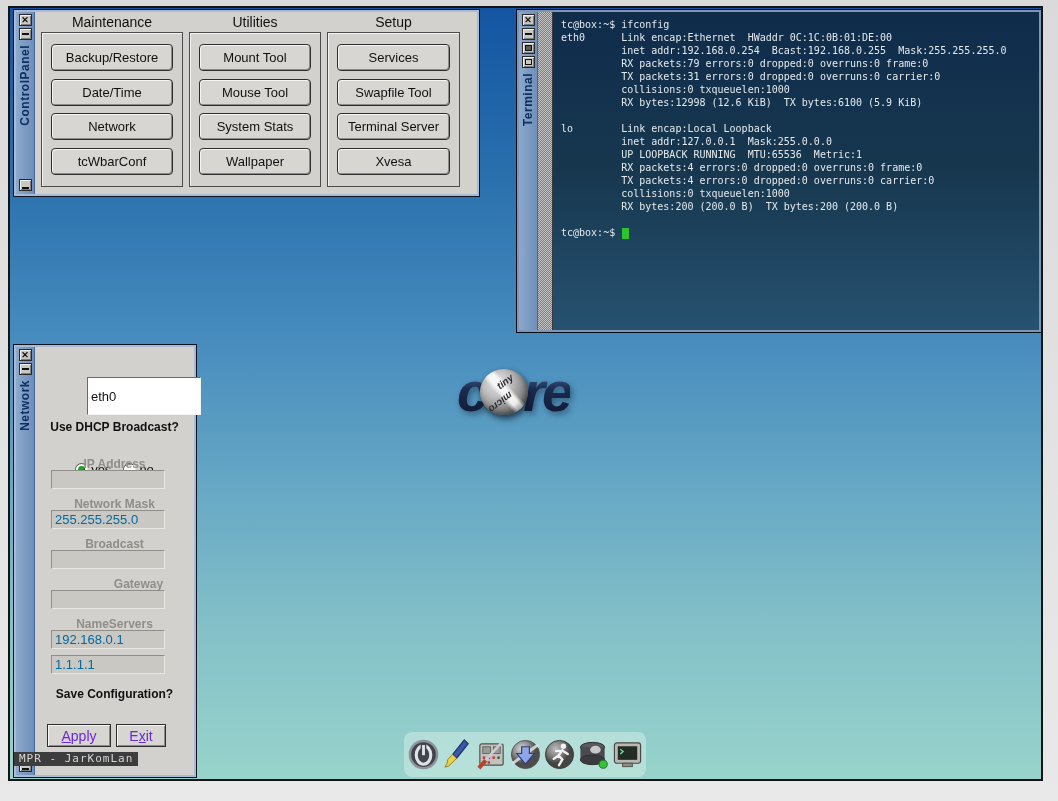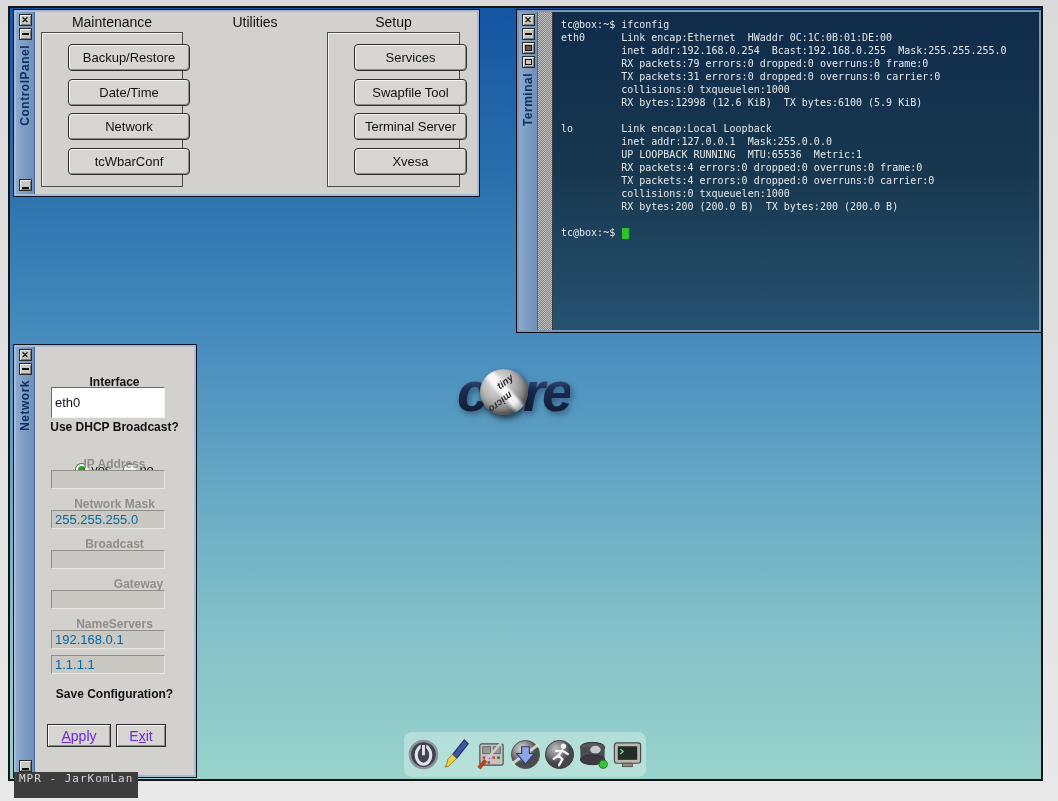--- a/index.html
+++ b/index.html
@@ -30,21 +30,21 @@
   
   #control-panel { left:4px; top:2px; width:465px; height:186px; }
   .cp-body { flex:1; display:flex; gap:6px; padding:1px 7px 7px 6px; }
   .cp-col { display:flex; flex-direction:column; }
   .cp-col.c1{ width:142px; } .cp-col.c2{ width:132px; } .cp-col.c3{ width:133px; }
   .cp-head { height:19px; text-align:center; font-size:14px; color:#111; padding-top:1px; }
   .cp-box { flex:1; border:1px solid #4c4c4c; box-shadow:inset 1px 1px 0 rgba(255,255,255,.75);
     display:flex; flex-direction:column; justify-content:space-between; padding:11px 9px; }
   .btn3d { display:block; width:100%; height:27px; background:#d7d6d2; border:1px solid #2e2e2e; border-radius:4px;
     box-shadow:inset 1px 1px 0 #f6f5f2, inset -1px -1px 0 #8d8c88;
-    font-family:"Liberation Sans",sans-serif; font-size:13px; color:#111; cursor:default;margin-left:17px; }
+    font-family:"Liberation Sans",sans-serif; font-size:13px; color:#111; cursor:default; }
 
   
   #terminal { left:507px; top:2px; width:524px; height:322px; border-color:#7d96b8; outline-color:#060b16; background:#13304d; }
   .scrollbar { flex:0 0 15px; border-right:1px solid #3a3a3a;
     background-image:linear-gradient(45deg,#808080 25%,transparent 25%,transparent 75%,#808080 75%),
                      linear-gradient(45deg,#808080 25%,#c2c2c2 25%,#c2c2c2 75%,#808080 75%);
     background-size:2px 2px; background-position:0 0,1px 1px; }
   .term-content { flex:1; padding:6px 2px 0 8px; overflow:hidden;
     background:linear-gradient(180deg,#0f2c4b 0%,#17374f 50%,#265270 100%);
     font-family:"DejaVu Sans Mono",monospace; font-size:10px; line-height:13px; color:#e4e9ec; }
@@ -85,21 +85,21 @@
   .logo-tiny { top:7px; left:16px; transform:rotate(-38deg); }
   .logo-micro { bottom:7px; left:7px; transform:rotate(142deg); color:#4a4a50; }
 
   
   .dock { position:absolute; left:394px; top:724px; width:242px; height:45px; border-radius:8px;
     background:rgba(214,240,231,.50); display:flex; align-items:center; justify-content:center; }
   .dock-icon { width:34px; height:38px; display:flex; align-items:center; justify-content:center; cursor:default; }
   .dock-icon svg { width:33px; height:33px; }
 
   
-  .statusbar { position:absolute; left:14px; top:772px; height:26px; z-index:5;
+  .statusbar { position:absolute; left:14px; top:752px; height:14px; z-index:5;
     background:#3d3d3d; color:#d6d6d6; font-family:"DejaVu Sans Mono",monospace;
     font-size:11px; line-height:14px; padding:0 5px; letter-spacing:1px; }
 </style>
 </head>
 <body>
 
 <div class="desktop">
 
   <div class="window" id="control-panel">
     <div class="titlebar">
@@ -118,20 +118,26 @@
         <div class="cp-head">Maintenance</div>
         <div class="cp-box">
           <button class="btn3d">Backup/Restore</button>
           <button class="btn3d">Date/Time</button>
           <button class="btn3d">Network</button>
           <button class="btn3d">tcWbarConf</button>
         </div>
       </div>
       <div class="cp-col c2">
         <div class="cp-head">Utilities</div>
+        <div class="cp-box">
+          <button class="btn3d">Mount Tool</button>
+          <button class="btn3d">Mouse Tool</button>
+          <button class="btn3d">System Stats</button>
+          <button class="btn3d">Wallpaper</button>
+        </div>
       </div>
       <div class="cp-col c3">
         <div class="cp-head">Setup</div>
         <div class="cp-box">
           <button class="btn3d">Services</button>
           <button class="btn3d">Swapfile Tool</button>
           <button class="btn3d">Terminal Server</button>
           <button class="btn3d">Xvesa</button>
         </div>
       </div>
@@ -182,21 +188,21 @@
           <span class="tb-bar"></span>
         </div>
       <div class="tb-title">Network</div>
       <div class="tb-spacer"></div>
       <div class="tb-btn" style="margin-bottom:3px;">
           <span class="tb-us"></span>
         </div>
     </div>
     <div class="net-body">
       <div class="net-label" style="top:28px;">Interface</div>
-      <input class="net-input" style="top: 40px; height: 31px;" value="eth0">
+      <input class="net-input" style="top: 30px; height: 38px; margin-left: 36px;" value="eth0">
 
       <div class="net-label" style="top:73px;">Use DHCP Broadcast?</div>
       <div class="radio-row" style="top:89px;">
         <span class="radio-opt">
             <span class="radio">
               <span class="dot"></span>
             </span>
             <span>yes</span>
           </span>
         <span class="radio-opt">

